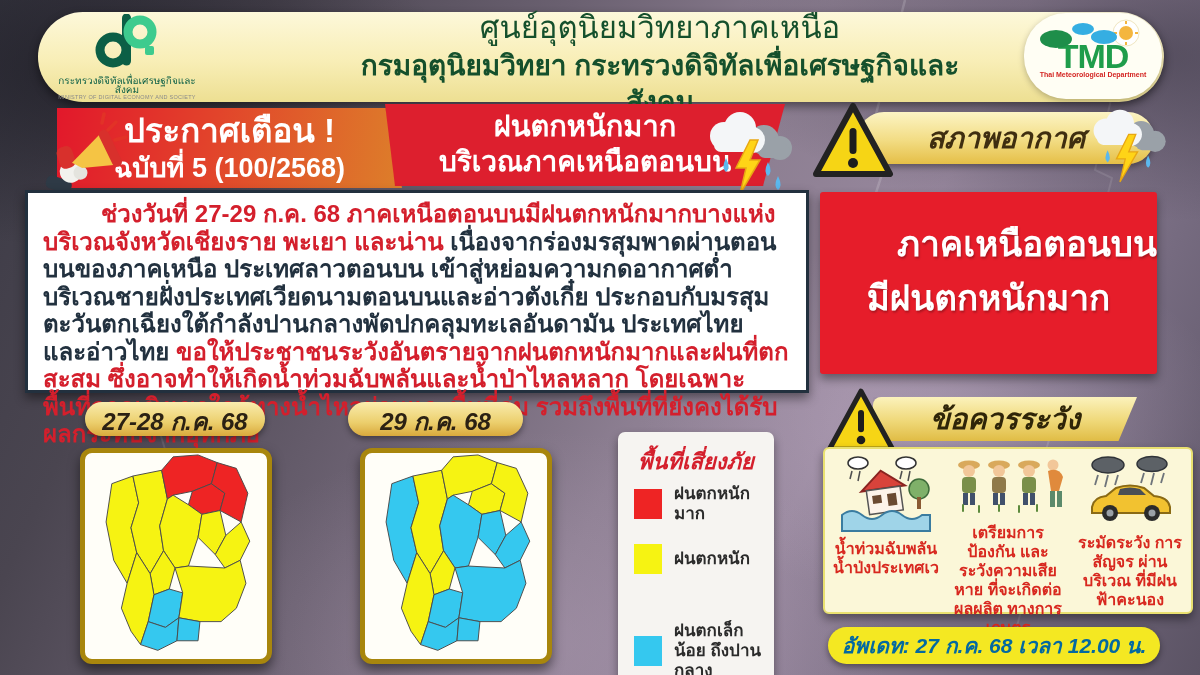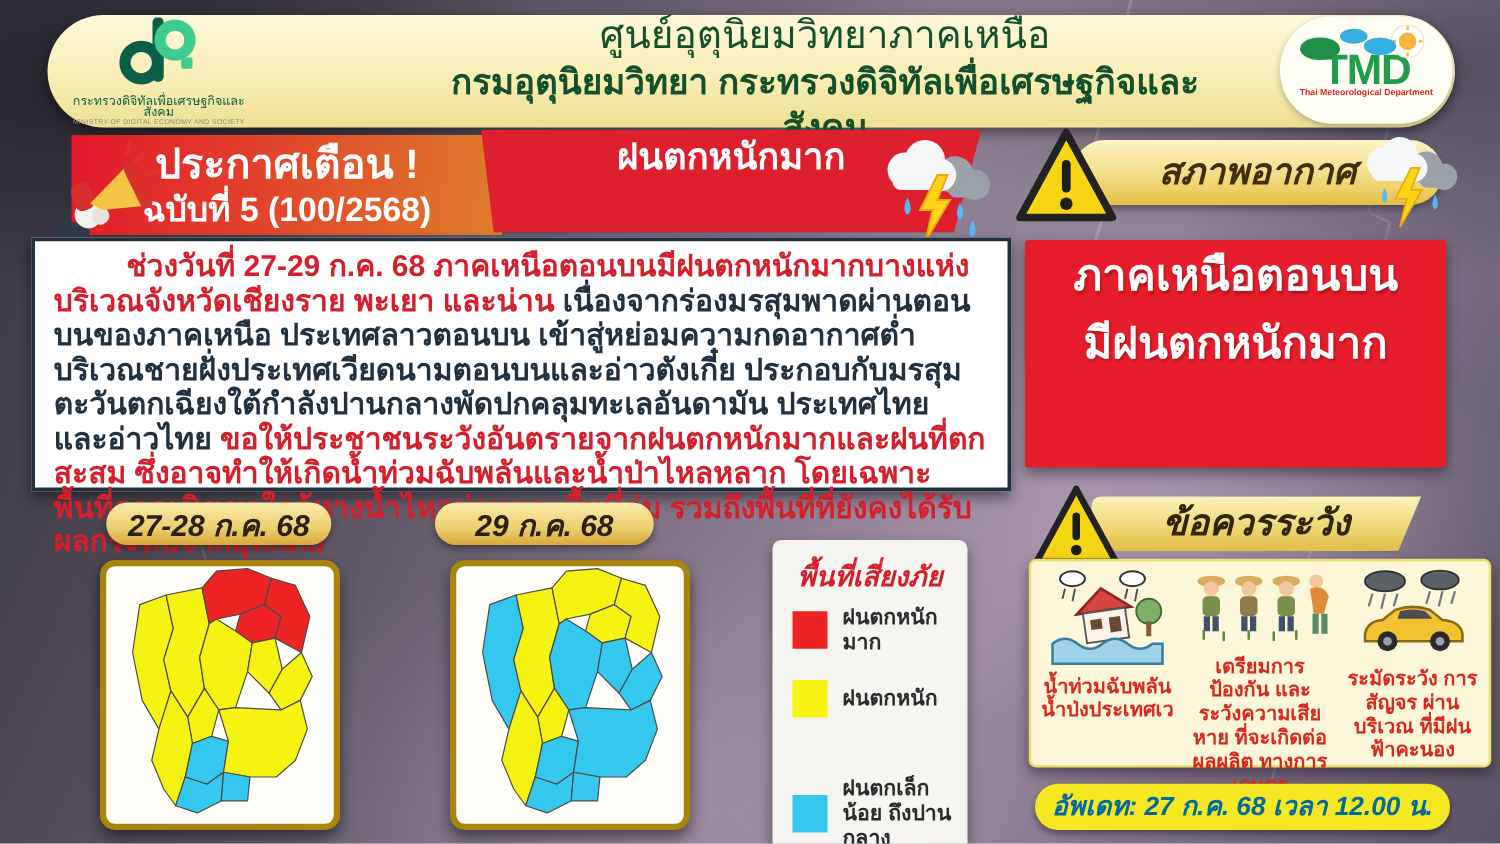--- a/index.html
+++ b/index.html
@@ -41,21 +41,21 @@
   
   #warning-box{left:25px;top:190px;width:784px;height:203px;background:#ffffff;
     border:3px solid #22303e;box-sizing:border-box;box-shadow:0 5px 10px rgba(0,0,0,.45);}
   #warning-box p{margin:0;padding:7px 15px 0 15px;font-size:24px;font-weight:600;
     line-height:27.5px;text-indent:58px;color:#22313f;}
   .txt-red{color:#d41f2c;}
   
   #weather-red-box{left:820px;top:192px;width:337px;height:182px;background:#e61d2a;
     border-radius:3px;box-shadow:0 5px 10px rgba(0,0,0,.4);text-align:center;color:#fff;}
   #weather-red-box .w{font-size:35px;font-weight:bold;line-height:54px;text-shadow:1px 2px 2px rgba(0,0,0,.25);}
-  #weather-red-box .w:first-child{margin-top:2px;}
+  #weather-red-box .w:first-child{margin-top:25px;text-align:right;}
   #weather-gold-bar{left:858px;top:112px;width:296px;height:52px;border-radius:26px;
     background:linear-gradient(180deg,#fcf4c4 0%,#f2dc83 55%,#e5bf47 100%);
     box-shadow:0 3px 6px rgba(0,0,0,.35);text-align:center;}
   #weather-gold-bar .h{font-size:29px;font-weight:bold;font-style:italic;color:#3f2e10;line-height:52px;}
   
   .date-pill{top:402px;height:34px;border-radius:20px;
     background:linear-gradient(180deg,#f9ecae 0%,#eccf6d 60%,#d9a93c 100%);
     box-shadow:0 3px 6px rgba(0,0,0,.4);text-align:center;}
   .date-pill span{font-size:24px;font-weight:bold;font-style:italic;color:#2b2113;line-height:40px;}
   #date1{left:85px;width:180px;}
@@ -158,20 +158,21 @@
     </g>
     <g stroke="#e23227" stroke-width="3.5" stroke-linecap="round">
       <line x1="78" y1="18" x2="86" y2="10"></line>
       <line x1="85" y1="28" x2="96" y2="25"></line>
       <line x1="72" y1="11" x2="74" y2="2"></line>
     </g>
   </svg>
 
   <div id="alert-banner" class="abs">
     <div class="b1">ฝนตกหนักมาก</div>
+    <div class="b2">บริเวณภาคเหนือตอนบน</div>
   </div>
 
   <svg id="banner-cloud" class="abs" viewBox="0 0 100 90">
     <g fill="#9aa1a8">
       <circle cx="66" cy="34" r="15"></circle>
         <circle cx="82" cy="42" r="12"></circle>
         <rect x="60" y="38" width="32" height="14" rx="7"></rect>
     </g>
     <g fill="#f4f6f8">
       <circle cx="26" cy="30" r="14"></circle>

